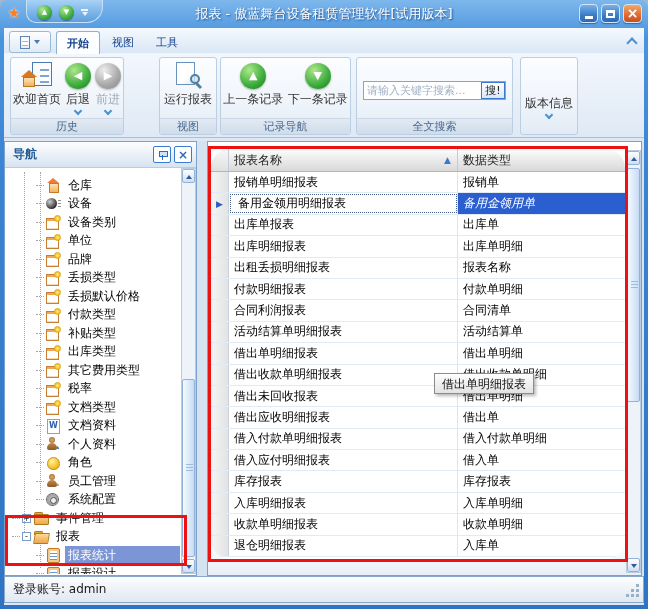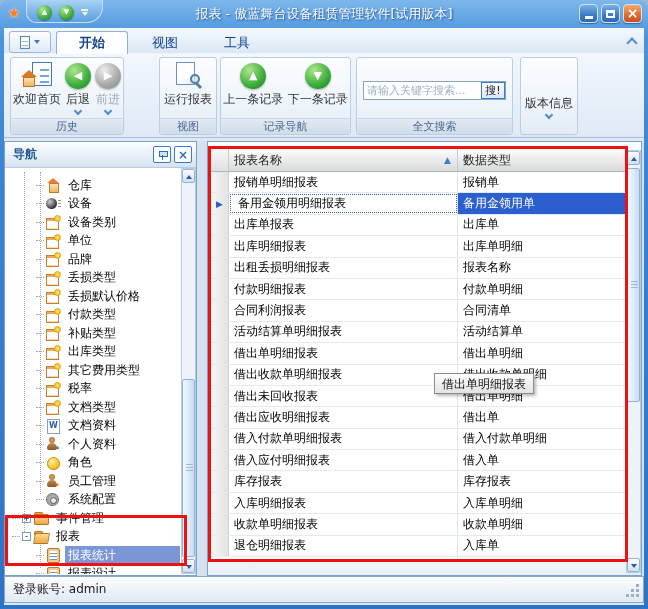--- a/index.html
+++ b/index.html
@@ -27,21 +27,21 @@
 
   
   .inner{position:absolute;left:4px;right:4px;top:28px;bottom:4px;background:#dde8f4;}
 
   
   .tabrow{position:absolute;left:0;right:0;top:0;height:26px;background:linear-gradient(180deg,#f4f9fe,#dae7f5);border-bottom:1px solid #eef4fb;}
   .appmenu{position:absolute;left:5px;top:3px;width:42px;height:22px;border:1px solid #9db8d4;border-radius:3px;background:linear-gradient(180deg,#fefeff,#dfeaf6);display:flex;align-items:center;justify-content:center;gap:4px;}
   .appmenu-doc{width:10px;height:13px;border:1px solid #5a86b4;background:#fff repeating-linear-gradient(180deg,#9ab8d6 0 1px,transparent 1px 4px);background-clip:content-box;padding:2px 1px;}
   .appmenu-arrow{border-left:3px solid transparent;border-right:3px solid transparent;border-top:4px solid #4a7ab0;}
   .tabs{position:absolute;left:52px;top:3px;display:flex;gap:2px;height:23px;}
-  .tab{min-width:41px;padding:0 22px;display:flex;align-items:center;justify-content:center;font-size:13px;color:#15428b;border-radius:3px 3px 0 0;}
+  .tab{min-width:41px;padding:0 10px;display:flex;align-items:center;justify-content:center;font-size:11px;color:#15428b;border-radius:3px 3px 0 0;}
   .tab.active{background:#fdfeff;border:1px solid #91b0cf;border-bottom:none;font-weight:bold;}
   .ribbon-collapse{position:absolute;right:8px;top:9px;width:9px;height:9px;}
   .ribbon-collapse::before{content:"";position:absolute;left:1px;top:2px;width:6px;height:6px;border-top:2px solid #4a90d0;border-right:2px solid #4a90d0;transform:rotate(-45deg);}
 
   
   .ribbon{position:absolute;left:0;right:0;top:26px;height:84px;background:linear-gradient(180deg,#f2f7fd,#dfe9f5);border-bottom:1px solid #aebfd4;display:flex;align-items:stretch;padding-top:2px;}
   .rgroup{position:relative;margin-top:1px;margin-bottom:2px;border:1px solid #bccee2;border-radius:3px;background:linear-gradient(180deg,#fcfdff 0%,#f0f5fb 55%,#e2ebf5 100%);}
   .rgroup .caption{position:absolute;left:0;right:0;bottom:0;height:16px;background:linear-gradient(180deg,#e2eaf3,#cfdcea);border-top:1px solid #ccd8e7;border-radius:0 0 3px 3px;text-align:center;font-size:11px;color:#49688f;line-height:15px;}
   .g-history{margin-left:6px;width:114px;}
   .g-view{margin-left:35px;width:58px;}
@@ -131,35 +131,35 @@
   .sb-thumb{position:absolute;left:0;width:13px;background:linear-gradient(90deg,#f4f9fe,#c6dcf5);border:1px solid #93b2d4;border-radius:2px;}
   .sb-thumb .grip3{position:absolute;left:3px;top:50%;margin-top:-4px;width:7px;height:8px;background:repeating-linear-gradient(180deg,#9cbbdd 0 1px,transparent 1px 3px);}
   .thumb-side{top:210px;height:178px;}
   .thumb-main{top:17px;height:234px;}
 
   
   .mainpane{position:absolute;left:203px;right:2px;top:0;bottom:0;border:1px solid #7ba2cc;background:linear-gradient(180deg,#fff 92%,#e8eef6);}
   .red-rect{position:absolute;border:3px solid #ee1111;z-index:6;pointer-events:none;}
   .red-main{left:0;top:4px;width:420px;height:416px;}
   .red-side{left:0;top:373px;width:182px;height:51px;z-index:6;}
-  .grid{position:absolute;left:3px;top:7px;width:414px;height:410px;overflow:hidden;background:#fff;}
+  .grid{position:absolute;left:3px;top:7px;width:414px;height:410px;overflow:hidden;background:#fff;border-radius:19px;}
   .thead{display:flex;height:23px;background:linear-gradient(180deg,#fdfdfd,#ececec 45%,#d9d9d9);border-bottom:1px solid #a8b8c8;font-size:12px;color:#222;}
   .hcell{display:flex;align-items:center;height:100%;}
   .h-ind{width:18px;flex:none;border-right:1px solid #c0ccd8;background:linear-gradient(180deg,#f8f8f8,#e0e0e0);}
   .h-name{width:229px;flex:none;padding-left:5px;border-right:1px solid #c0ccd8;}
   .sort{margin-left:auto;margin-right:6px;color:#3a7ad0;font-size:9px;}
   .h-type{flex:1;padding-left:5px;}
   .trow{display:flex;height:21.4px;border-bottom:1px solid #e2ebf3;font-size:12px;color:#000;}
   .cell{display:flex;align-items:center;overflow:hidden;white-space:nowrap;}
   .c-ind{width:18px;flex:none;background:linear-gradient(90deg,#f5f5f5,#e3e3e3);border-right:1px solid #c8d2dc;justify-content:center;}
   .marker{color:#2a5cc8;font-size:9px;}
   .c-name{width:229px;flex:none;padding-left:5px;border-right:1px solid #dbe5ee;}
   .c-type{flex:1;padding-left:5px;}
   .trow.sel .c-name{outline:1px dotted #445f8c;outline-offset:-2px;padding-left:9px;}
-  .trow.sel .c-type{background:#2b5fd0;color:#fff;}
+  .trow.sel .c-type{background:#2b5fd0;color:#fff;font-style:italic;}
   .tooltip{position:absolute;left:226px;top:231px;height:21px;padding:2px 7px 0 7px;background:linear-gradient(180deg,#fefefe,#e3e3e3);border:1px solid #8c8c8c;box-shadow:2px 2px 3px rgba(0,0,0,.28);font-size:12px;color:#111;z-index:5;white-space:nowrap;}
 
   
   .statusbar{position:absolute;left:0;right:0;bottom:2px;height:27px;border:1px solid #8aa8c8;background:linear-gradient(180deg,#fcfdfe,#dfe8f2);display:flex;align-items:center;padding-left:8px;font-size:12px;color:#1a1a1a;}
   .grip{position:absolute;right:3px;bottom:4px;width:13px;height:13px;}
   .grip::before{content:"";position:absolute;right:1px;bottom:1px;width:3px;height:3px;background:#9ab0c6;box-shadow:-5px 0 #9ab0c6,0 -5px #9ab0c6,-10px 0 #9ab0c6,-5px -5px #9ab0c6,0 -10px #9ab0c6;}
 </style>
 </head>
 <body>
 

